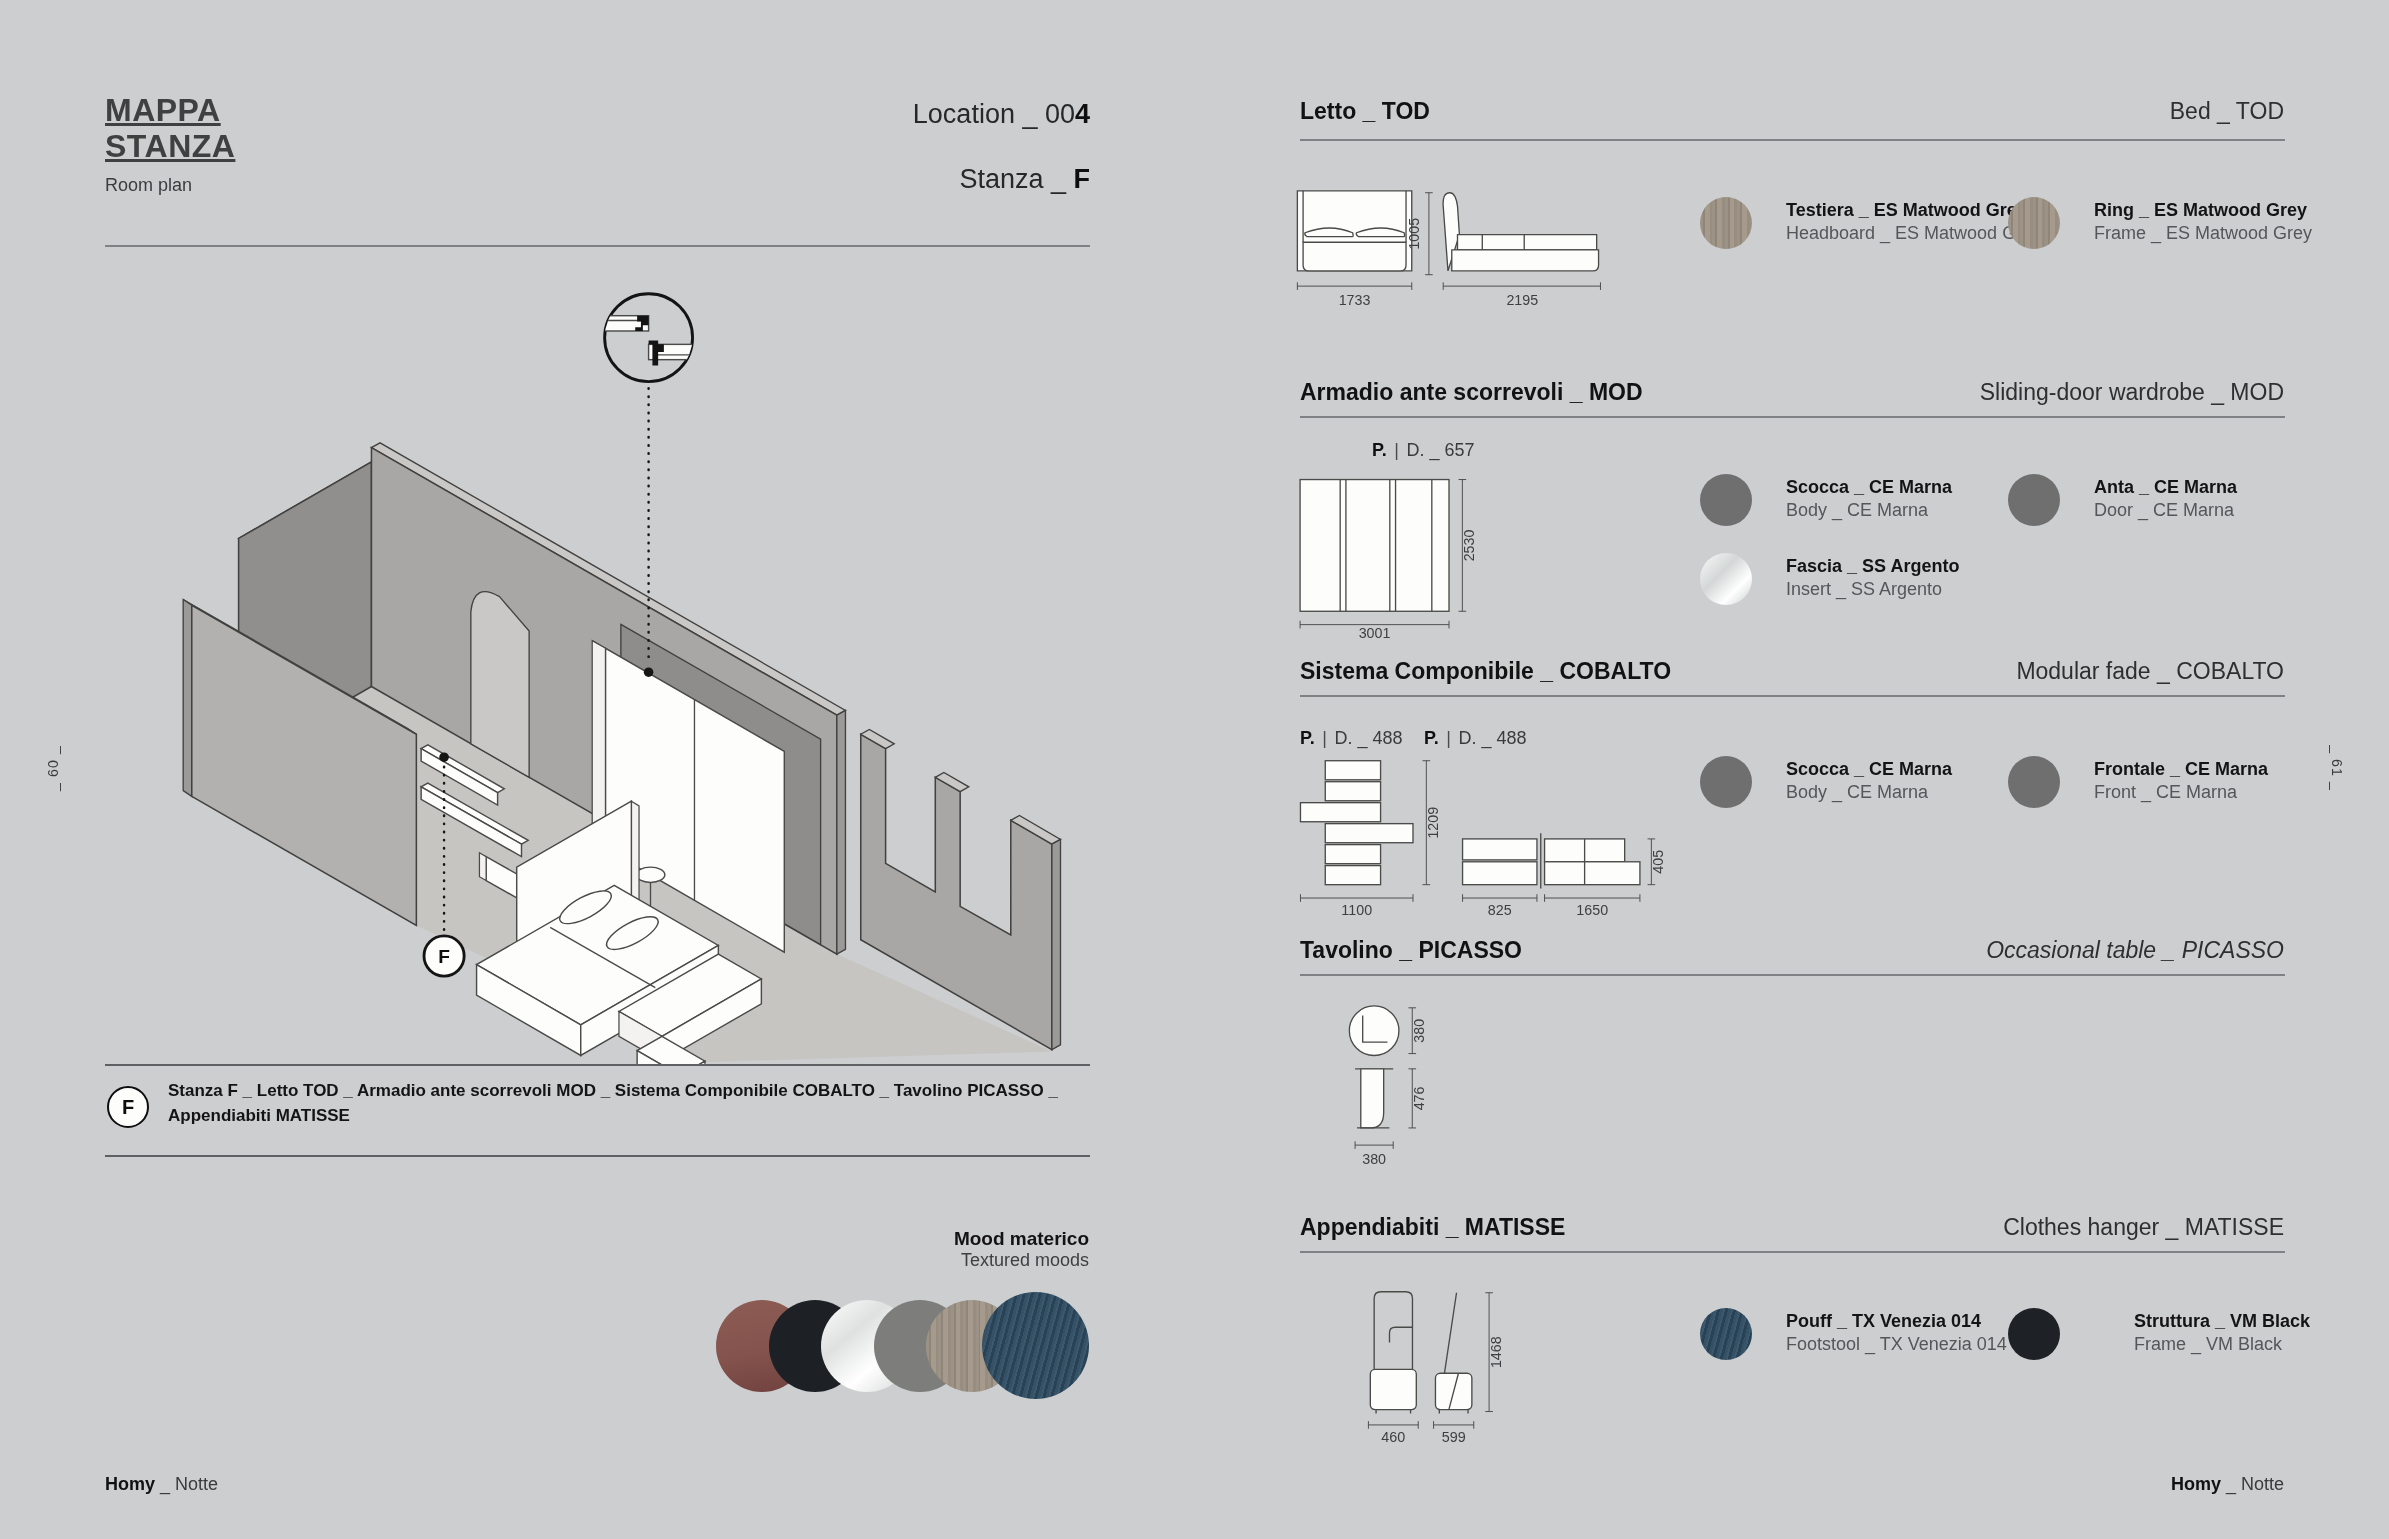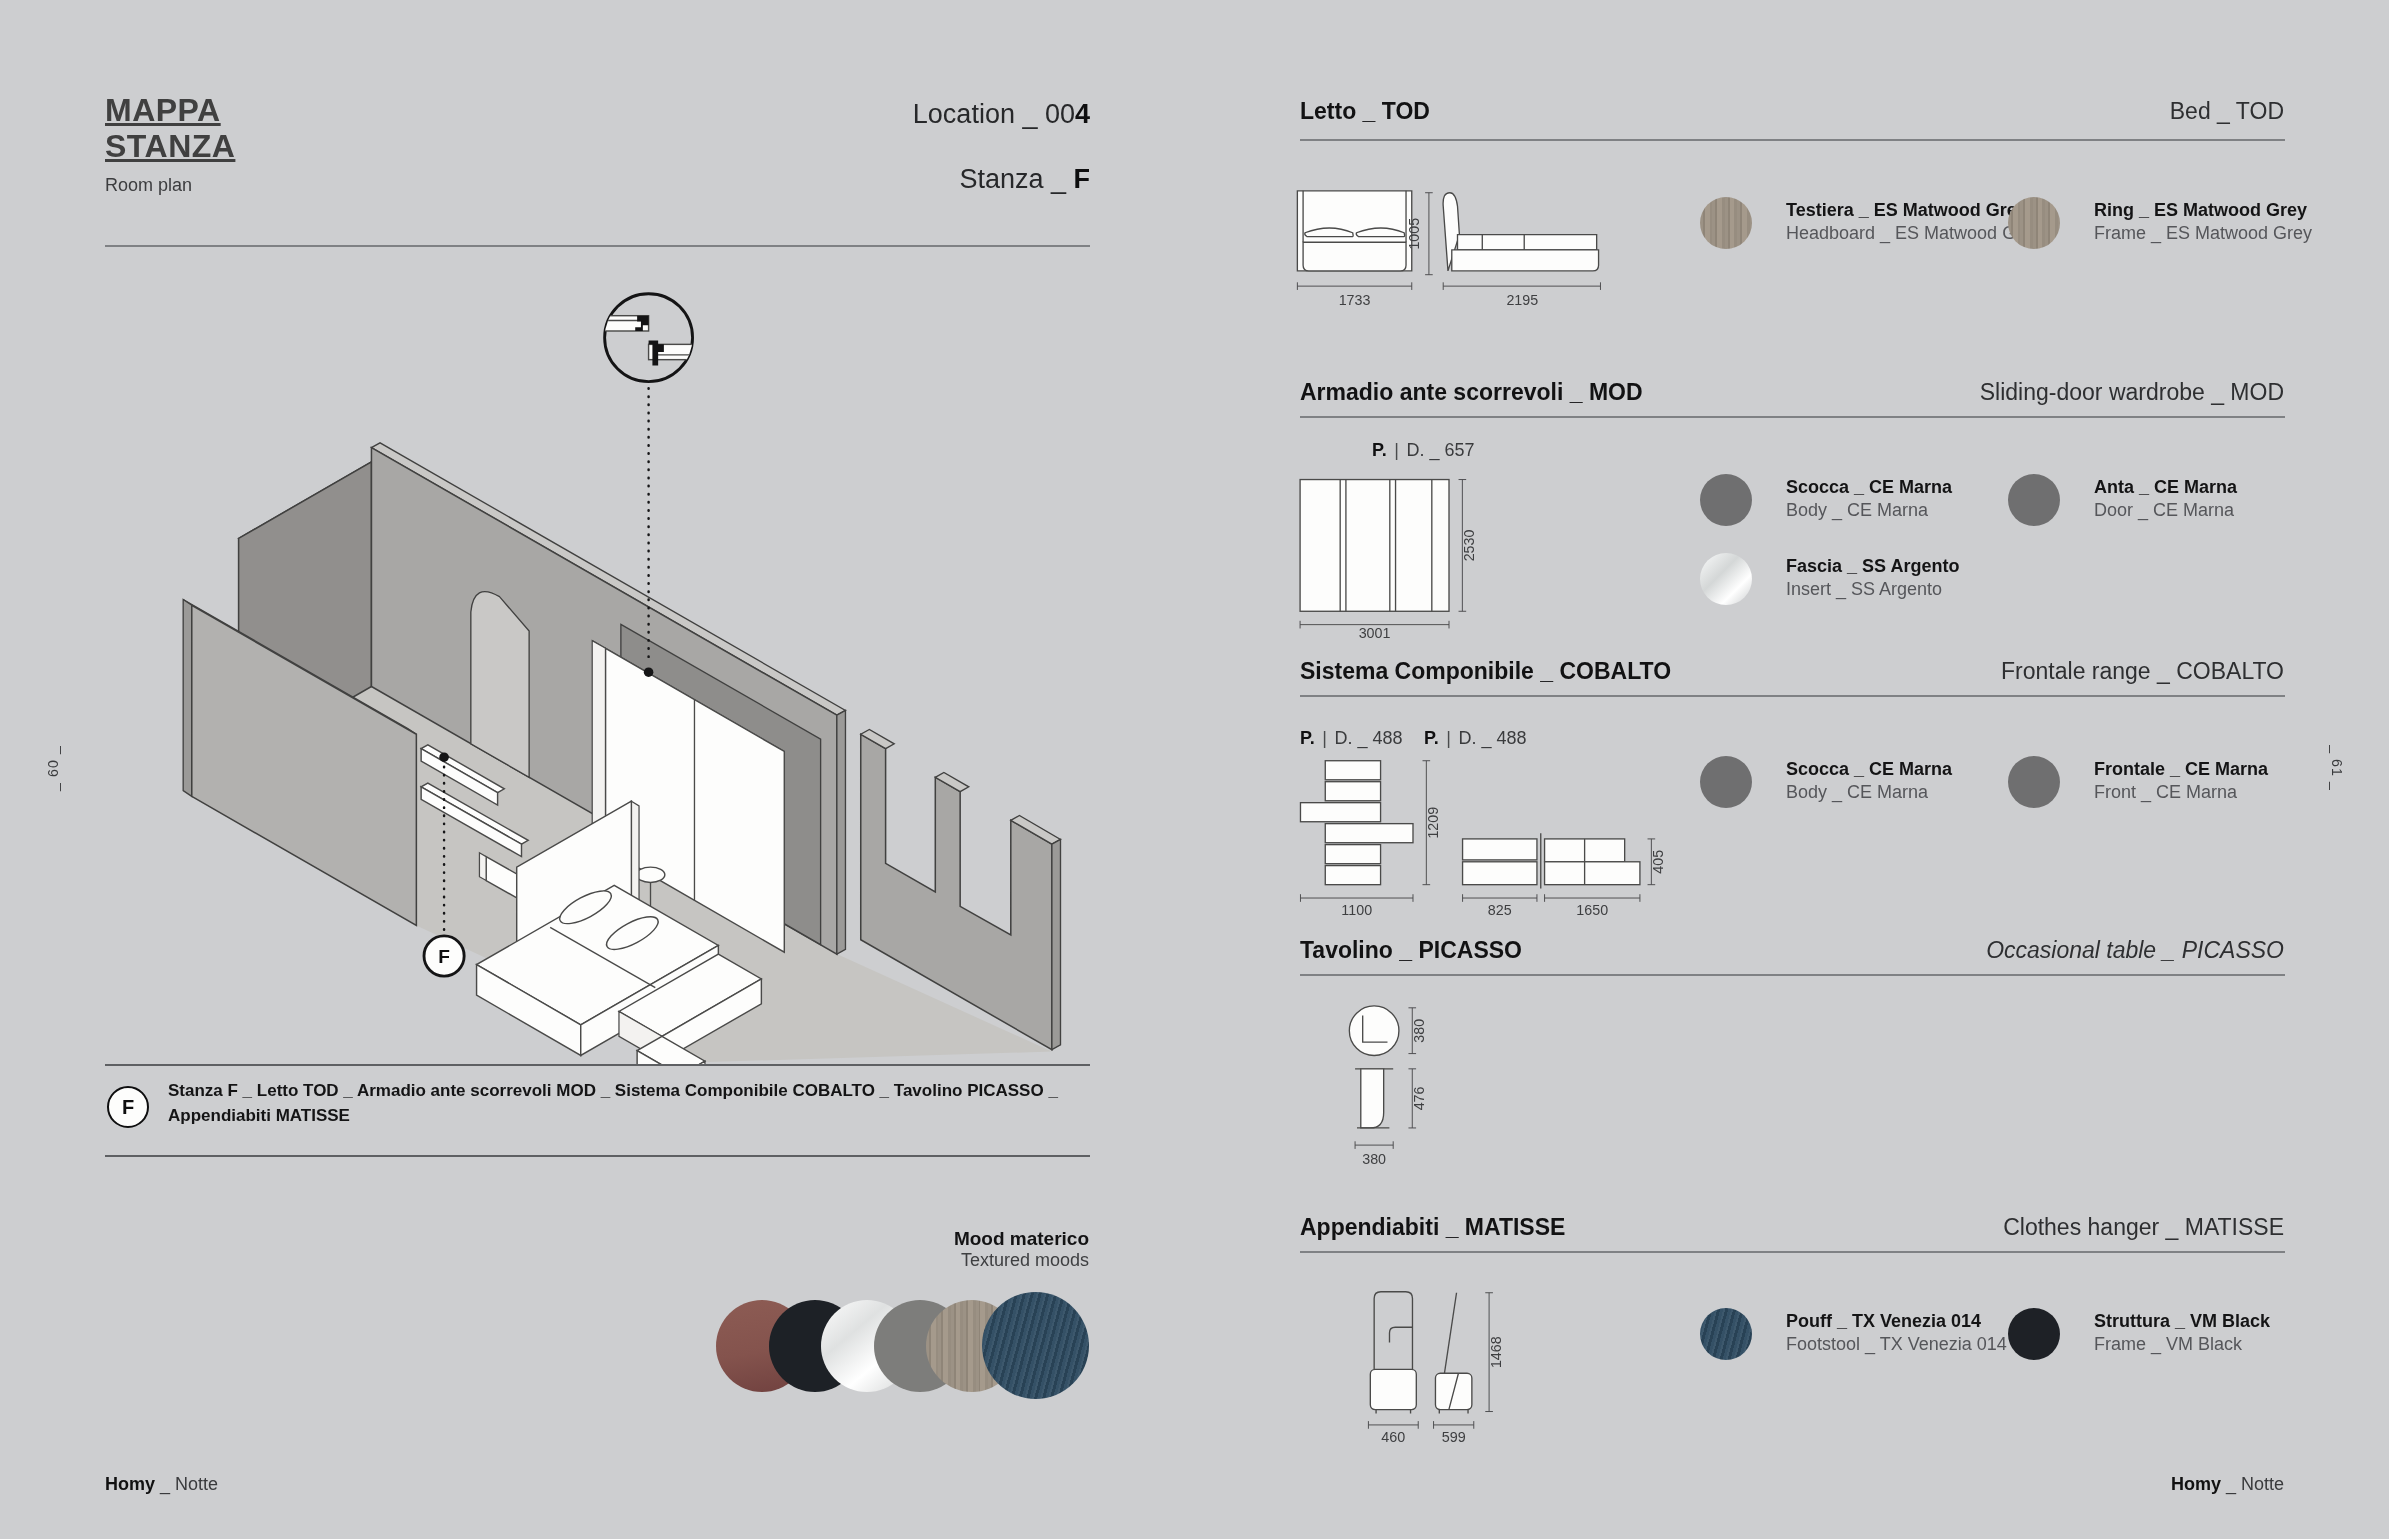--- a/index.html
+++ b/index.html
@@ -286,21 +286,21 @@
   </div>
   <div class="swatch" style="left:1700px;top:553px;">
     <div class="circ sw-argento"></div>
     <div class="txt">
         <div class="b">Fascia _ SS Argento</div>
       <div class="s">Insert _ SS Argento</div>
       </div>
   </div>
 
   <div class="abs sec-title-it" style="left:1300px;top:658px;">Sistema Componibile _ COBALTO</div>
-  <div class="abs sec-title-en" style="left:1615px;top:658px;">Frontale range _ COBALTO</div>
+  <div class="abs sec-title-en" style="left:1615px;top:658px;">Modular fade _ COBALTO</div>
   <div class="hrule" style="left:1300px;top:695px;width:985px;"></div>
 
   <div class="abs depth-label" style="left:1300px;top:728px;">
     <b>P.</b><span class="bar">|</span><span>D. _ 488</span>
   </div>
   <div class="abs depth-label" style="left:1424px;top:728px;">
     <b>P.</b><span class="bar">|</span><span>D. _ 488</span>
   </div>
 
   <svg class="abs" style="left:1298px;top:755px;" width="373" height="164" viewBox="0 0 390 172">
@@ -383,21 +383,21 @@
     <text class="dim" x="103" y="164" text-anchor="middle">599</text>
   </svg>
 
   <div class="swatch" style="left:1700px;top:1308px;">
     <div class="circ sw-venezia"></div>
     <div class="txt">
         <div class="b">Pouff _ TX Venezia 014</div>
       <div class="s">Footstool _ TX Venezia 014</div>
       </div>
   </div>
-  <div class="swatch" style="left:2008px;top:1308px;">
+  <div class="swatch" style="left:2008px;top:1308px;gap:40px;">
     <div class="circ sw-vmblack"></div>
     <div class="txt">
         <div class="b">Struttura _ VM Black</div>
       <div class="s">Frame _ VM Black</div>
       </div>
   </div>
 
   <div class="abs footer" style="left:2093px;top:1474px;width:191px;text-align:right;">
     <b>Homy</b><span> _ Notte</span>
   </div>

